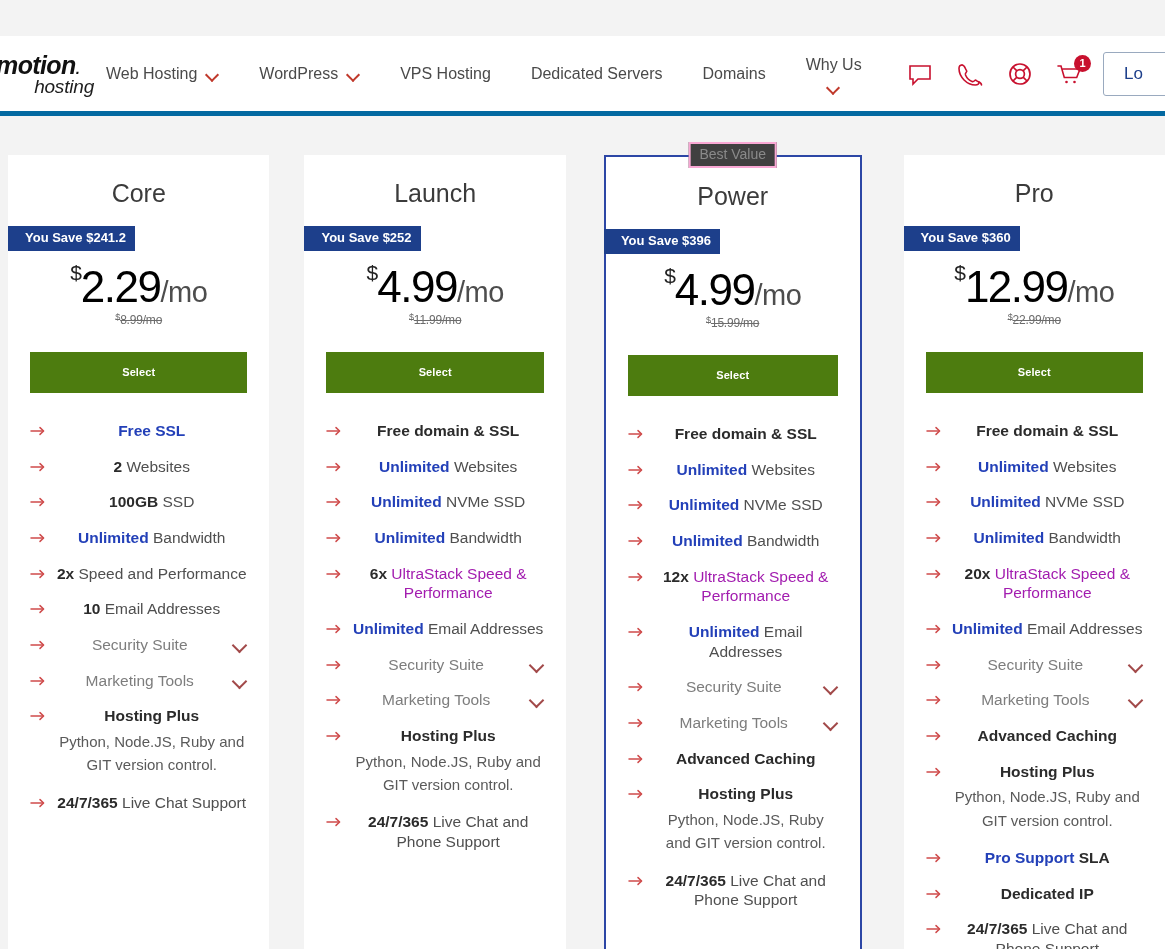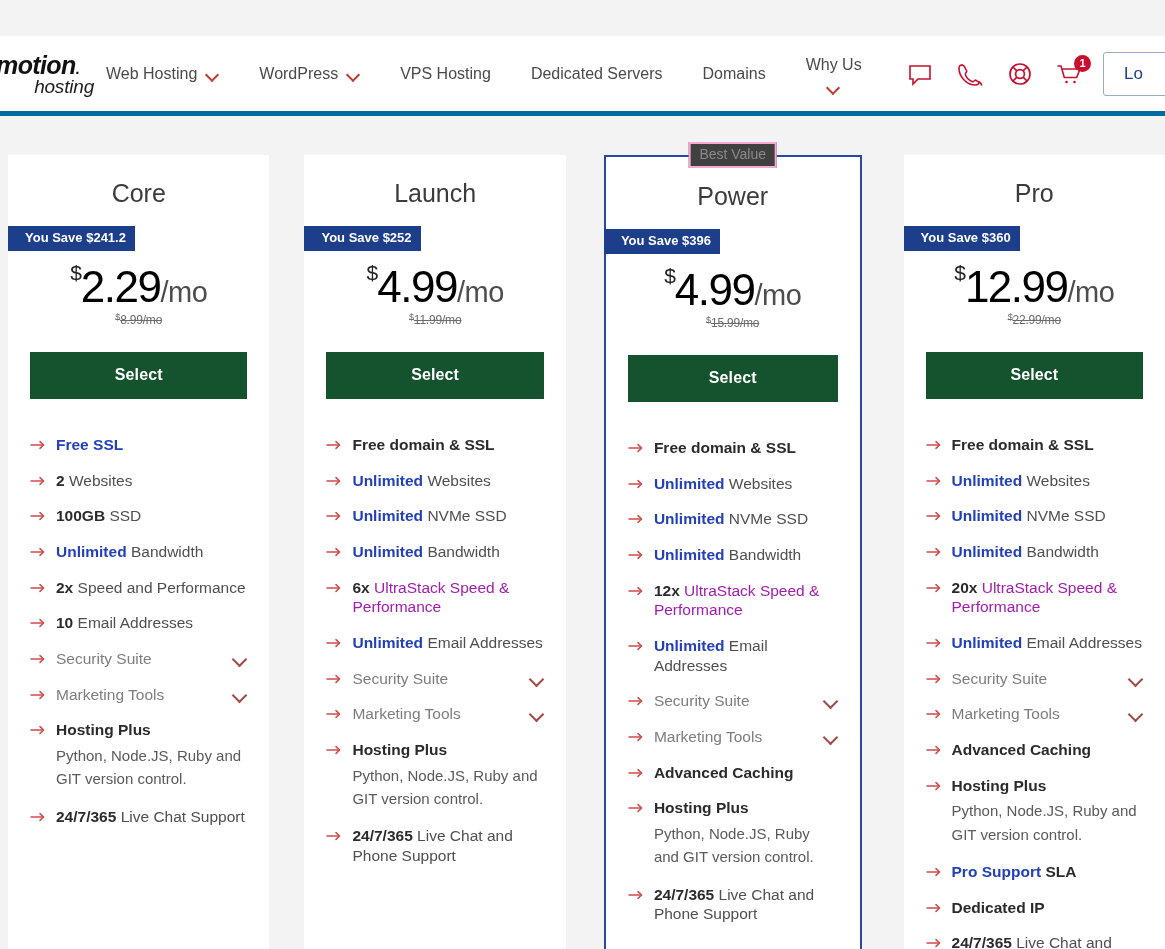--- a/index.html
+++ b/index.html
@@ -243,35 +243,36 @@
     text-decoration: line-through;
     margin-top: 3px;
     letter-spacing: -0.2px;
   }
   .price-old .c { font-size: 9px; vertical-align: 4px; }
 
   .select-btn {
     display: block;
     width: 100%;
     margin-top: 25px;
-    background: #14532d;
+    background: #4d7c0f;
     color: #ffffff;
     border: none;
-    font-size: 16px;
+    font-size: 11px;
     font-weight: bold;
     padding: 14px 0 15px 0;
     cursor: pointer;
     font-family: "Liberation Sans", sans-serif;
     letter-spacing: 0.1px;
   }
 
   .features {
     list-style: none;
-    margin: 36px 0 0 0;
+    margin: 28px 0 0 0;
     padding: 0;
+    text-align: center;
   }
   .feature {
     position: relative;
     padding-left: 26px;
     margin-bottom: 16px;
     font-size: 15.5px;
     line-height: 1.27;
     color: #4f4f4f;
   }
   .feature .arrow {

